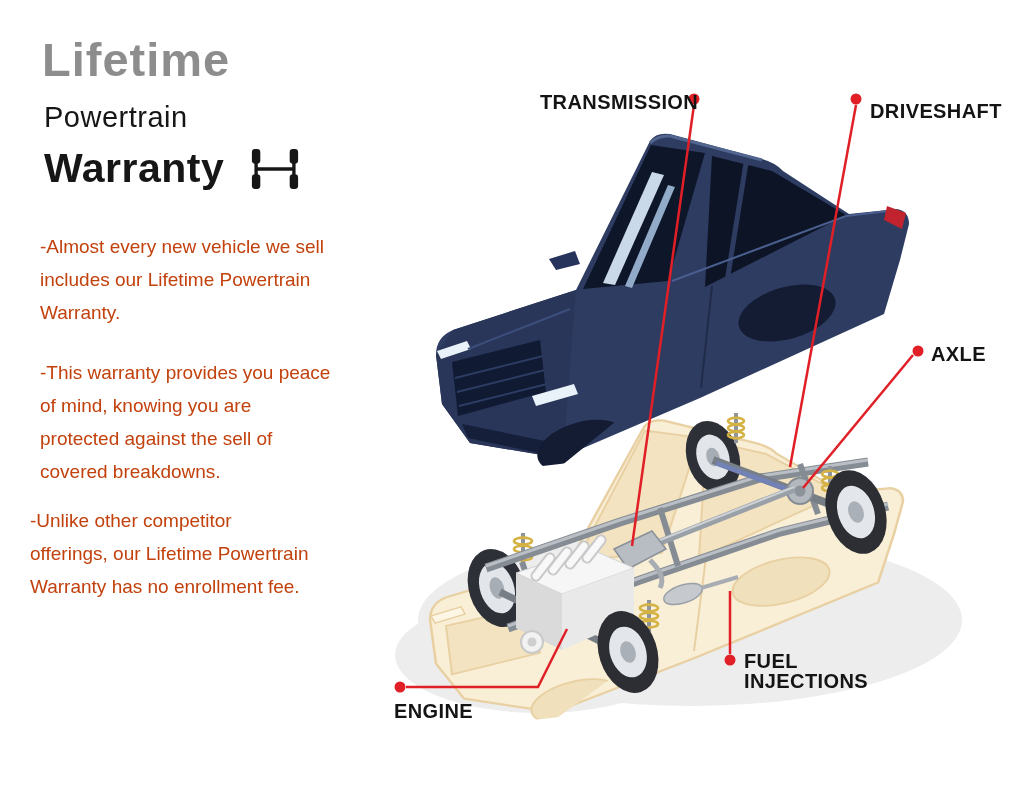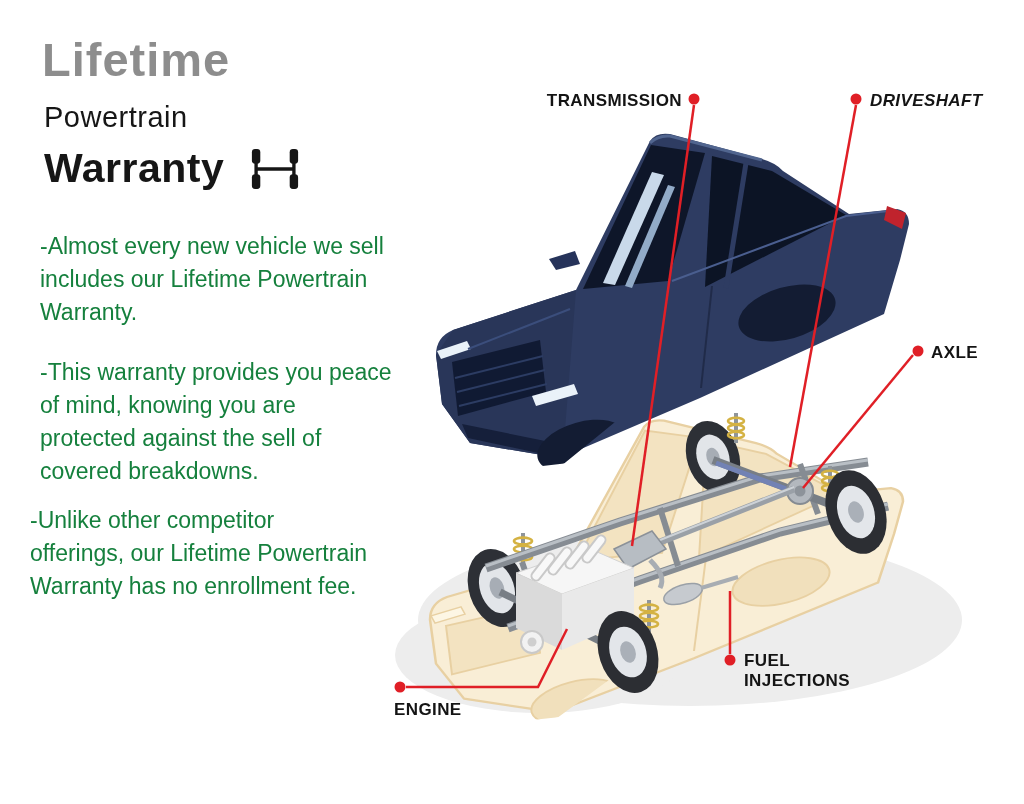--- a/index.html
+++ b/index.html
@@ -6,27 +6,27 @@
   body{
     width:1024px;height:804px;background:#ffffff;
     font-family:"Liberation Sans", sans-serif;
     position:relative;overflow:hidden;color:#161616;
   }
   .page{position:absolute;inset:0;}
   .title1{position:absolute;left:42px;top:32px;font-size:47px;font-weight:800;color:#8d8d8d;letter-spacing:1px;}
   .title2{position:absolute;left:44px;top:101px;font-size:29px;font-weight:400;color:#161616;letter-spacing:.5px;}
   .title3row{position:absolute;left:44px;top:145px;display:flex;align-items:center;gap:25px;}
   .title3{font-size:41px;font-weight:800;color:#161616;letter-spacing:.5px;}
-  .para{position:absolute;font-size:23px;line-height:33px;color:#15803d;}
+  .para{position:absolute;font-size:19px;line-height:33px;color:#c2410c;}
   .p1{left:40px;top:230px;}
   .p2{left:40px;top:356px;}
   .p3{left:30px;top:504px;}
-  .diagram-label{position:absolute;font-size:17px;font-weight:700;color:#141414;letter-spacing:.4px;white-space:nowrap;}
+  .diagram-label{position:absolute;font-size:20px;font-weight:700;color:#141414;letter-spacing:.4px;white-space:nowrap;}
   .lbl-transmission{left:540px;top:91px;width:142px;text-align:right;}
-  .lbl-driveshaft{left:870px;top:91px;font-style:italic;}
+  .lbl-driveshaft{left:870px;top:100px;}
   .lbl-axle{left:931px;top:343px;}
   .lbl-fuel{left:744px;top:651px;line-height:20px;}
   .lbl-engine{left:394px;top:700px;}
   svg.diagram{position:absolute;left:0;top:0;width:1024px;height:804px;}
 </style>
 </head>
 <body>
 
 <div class="page">
 

